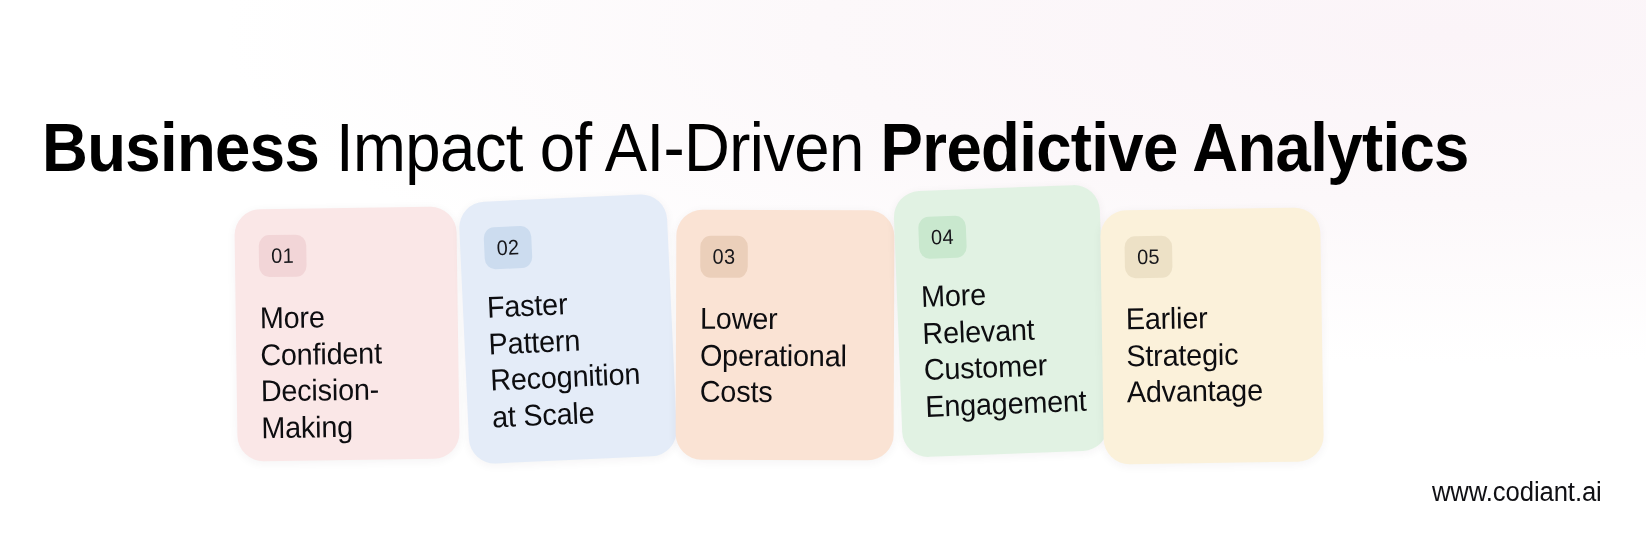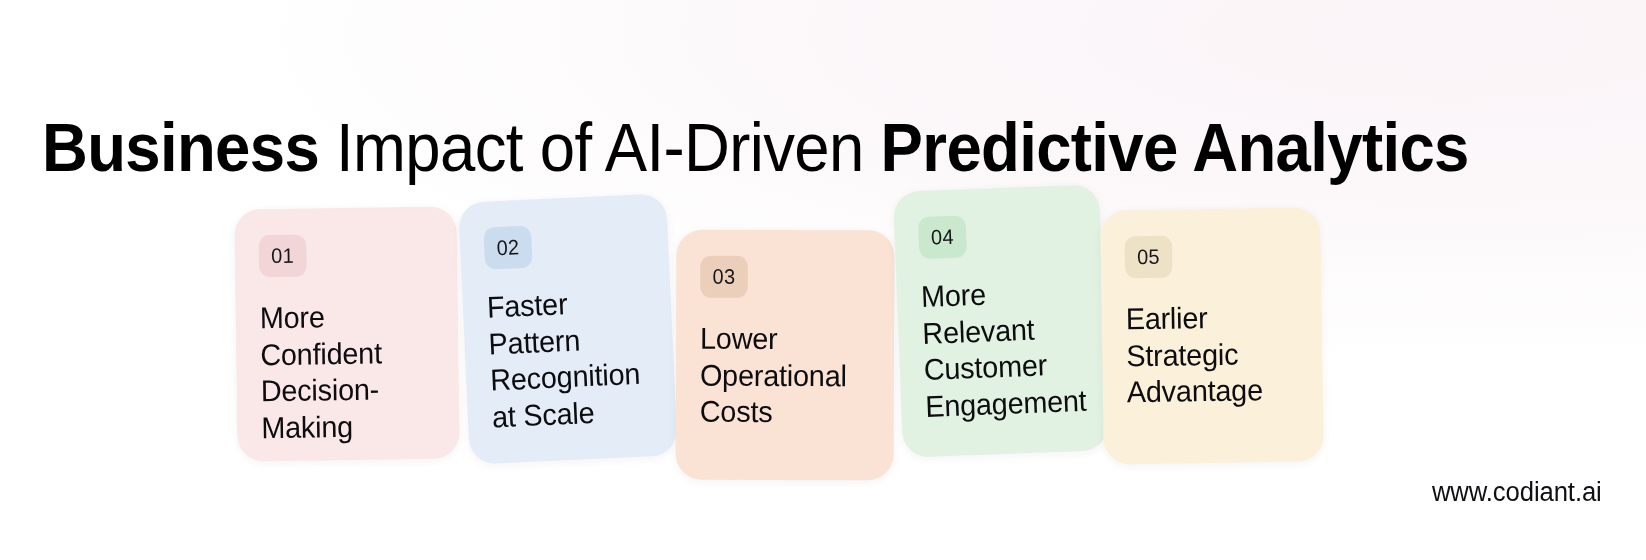--- a/index.html
+++ b/index.html
@@ -118,21 +118,21 @@
     <div class="card" id="card-1" style="background: rgb(250, 231, 231);">
       <div class="badge" style="background: rgb(242, 213, 215);">01</div>
       <div class="card-text">More Confident Decision-Making</div>
     </div>
 
     <div class="card" id="card-2" style="background: rgb(228, 236, 248);">
       <div class="badge" style="background: rgb(204, 220, 239);">02</div>
       <div class="card-text">Faster Pattern Recognition at Scale</div>
     </div>
 
-    <div class="card" id="card-3" style="background: rgb(250, 227, 212); margin-top: 20px;">
+    <div class="card" id="card-3" style="background: rgb(250, 227, 212);">
       <div class="badge" style="background: rgb(235, 207, 186);">03</div>
       <div class="card-text">Lower Operational Costs</div>
     </div>
 
     <div class="card" id="card-4" style="background: rgb(225, 242, 227);">
       <div class="badge" style="background: rgb(201, 232, 206);">04</div>
       <div class="card-text">More Relevant Customer Engagement</div>
     </div>
 
     <div class="card" id="card-5" style="background: rgb(251, 241, 218);">

